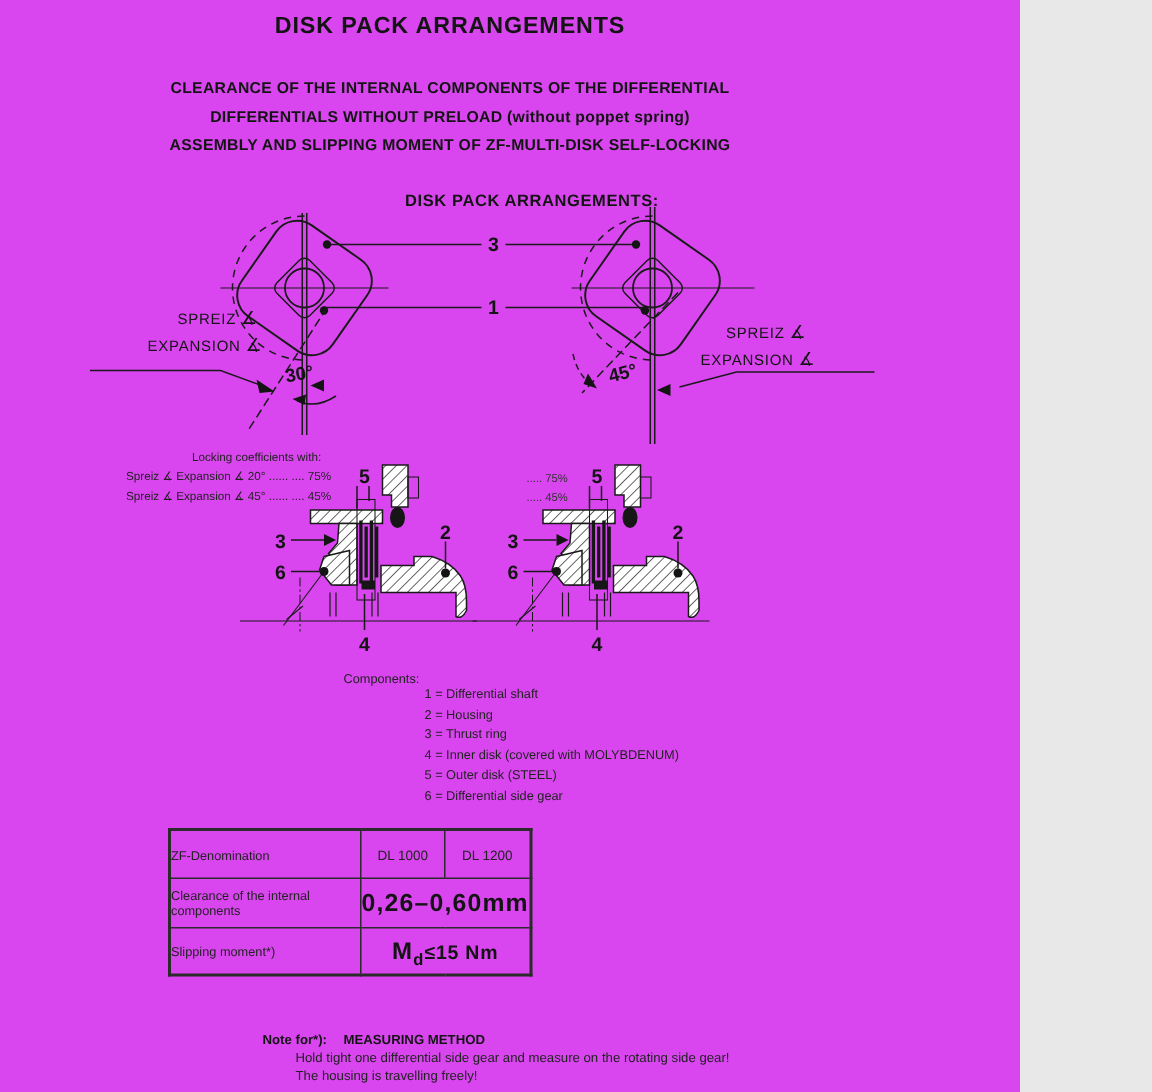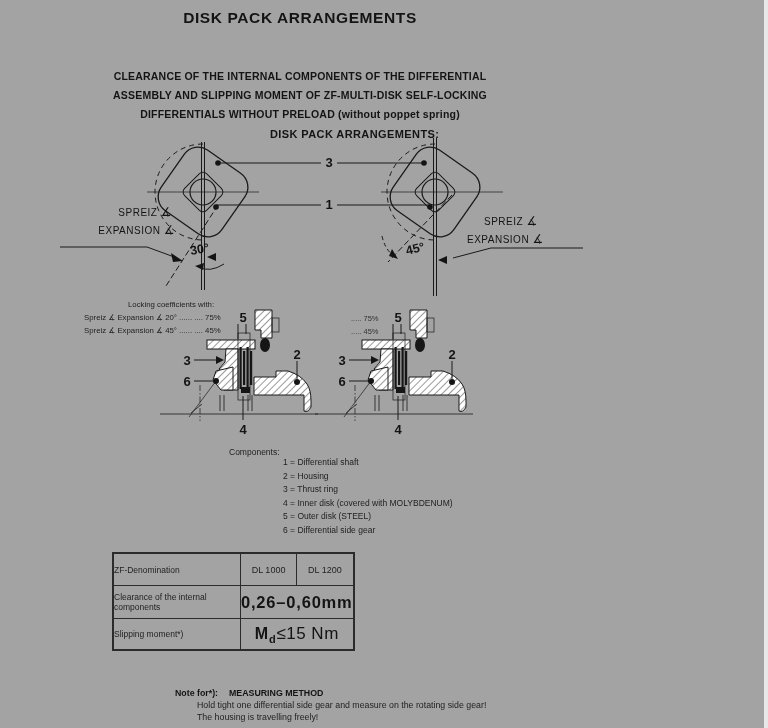--- a/index.html
+++ b/index.html
@@ -1,17 +1,17 @@
 <!DOCTYPE html>
 <html><head>
 <meta charset="utf-8">
 <style>
   html,body{margin:0;padding:0;background:#e8e8e8;}
   #page{
-    position:relative;width:764px;height:728px;background:#a3a3a3;
+    position:relative;width:680px;height:728px;background:#d946ef;
     font-family:"Liberation Sans","DejaVu Sans",sans-serif;color:#141414;
     overflow:hidden;
   }
   .abs{position:absolute;}
   .title{font-size:15.5px;font-weight:bold;letter-spacing:.6px;text-align:center;}
   .subtitle{font-size:10.5px;font-weight:bold;text-align:center;line-height:19px;letter-spacing:.2px;}
   .diagram-heading{font-size:11px;font-weight:bold;letter-spacing:.4px;margin-left:32px;}
   .angle-label{font-size:10px;font-weight:normal;letter-spacing:.5px;white-space:nowrap;}
   .angle-label .ang{font-size:12px;}
   .locking{font-size:7.8px;line-height:12.3px;color:#222;white-space:nowrap;}
@@ -21,37 +21,37 @@
   .components-list{font-size:8.5px;line-height:13.5px;color:#222;white-space:nowrap;}
   table.spec{border-collapse:collapse;table-layout:fixed;}
   table.spec td{border:1.6px solid #2b2b2b;padding:0;}
   table.spec{border:2.2px solid #2b2b2b;}
   td.lab{font-size:8.5px;color:#222;padding-left:8px;width:126px;}
   td.big{font-size:17px;font-weight:bold;letter-spacing:2.5px;text-align:center;}
   td.sm{font-size:9px;text-align:center;color:#222;}
   td.spanv{font-size:16.5px;font-weight:bold;text-align:center;letter-spacing:.8px;}
   .md-m{font-size:16px;font-weight:bold;}
   .md-d{font-size:11px;font-weight:bold;display:inline-block;transform:translateY(4px);}
-  .md-r{font-size:17px;font-weight:normal;letter-spacing:.5px;}
+  .md-r{font-size:13px;font-weight:bold;letter-spacing:.5px;}
   .note-bold{font-size:8.8px;font-weight:bold;white-space:nowrap;margin-left:32px;}
   .note-line{font-size:8.8px;color:#222;white-space:nowrap;}
   svg text{font-family:"Liberation Sans","DejaVu Sans",sans-serif;font-weight:bold;fill:#141414;}
   svg .num{font-size:13px;}
   svg .deg{font-size:12.5px;}
 </style>
 </head>
 <body>
 
 <div id="page">
 
   <div class="abs title" style="left:100px;top:9px;width:400px">DISK PACK ARRANGEMENTS</div>
-  <div class="abs subtitle" style="left:70px;top:67px;width:460px">
+  <div class="abs subtitle" style="left:70px;top:50px;width:460px">
     <div>CLEARANCE OF THE INTERNAL COMPONENTS OF THE DIFFERENTIAL</div>
+    <div>DIFFERENTIALS WITHOUT PRELOAD (without poppet spring)</div>
     <div>ASSEMBLY AND SLIPPING MOMENT OF ZF-MULTI-DISK SELF-LOCKING</div>
-    <div>DIFFERENTIALS WITHOUT PRELOAD (without poppet spring)</div>
   </div>
 
   <div class="abs diagram-heading" style="left:238px;top:128px">DISK PACK ARRANGEMENTS:</div>
 
   <svg class="abs" style="left:55px;top:136px" width="540" height="162" viewBox="0 0 540 162">
     <g stroke="#1a1a1a" fill="none">
 
       <g transform="translate(148,56)">
         <path d="M0,-48 A48,48 0 0 0 0,48" stroke-dasharray="5,4" stroke-width="1"></path>
         <rect x="-37" y="-37" width="74" height="74" rx="17" transform="rotate(35)" stroke-width="1.3"></rect>

